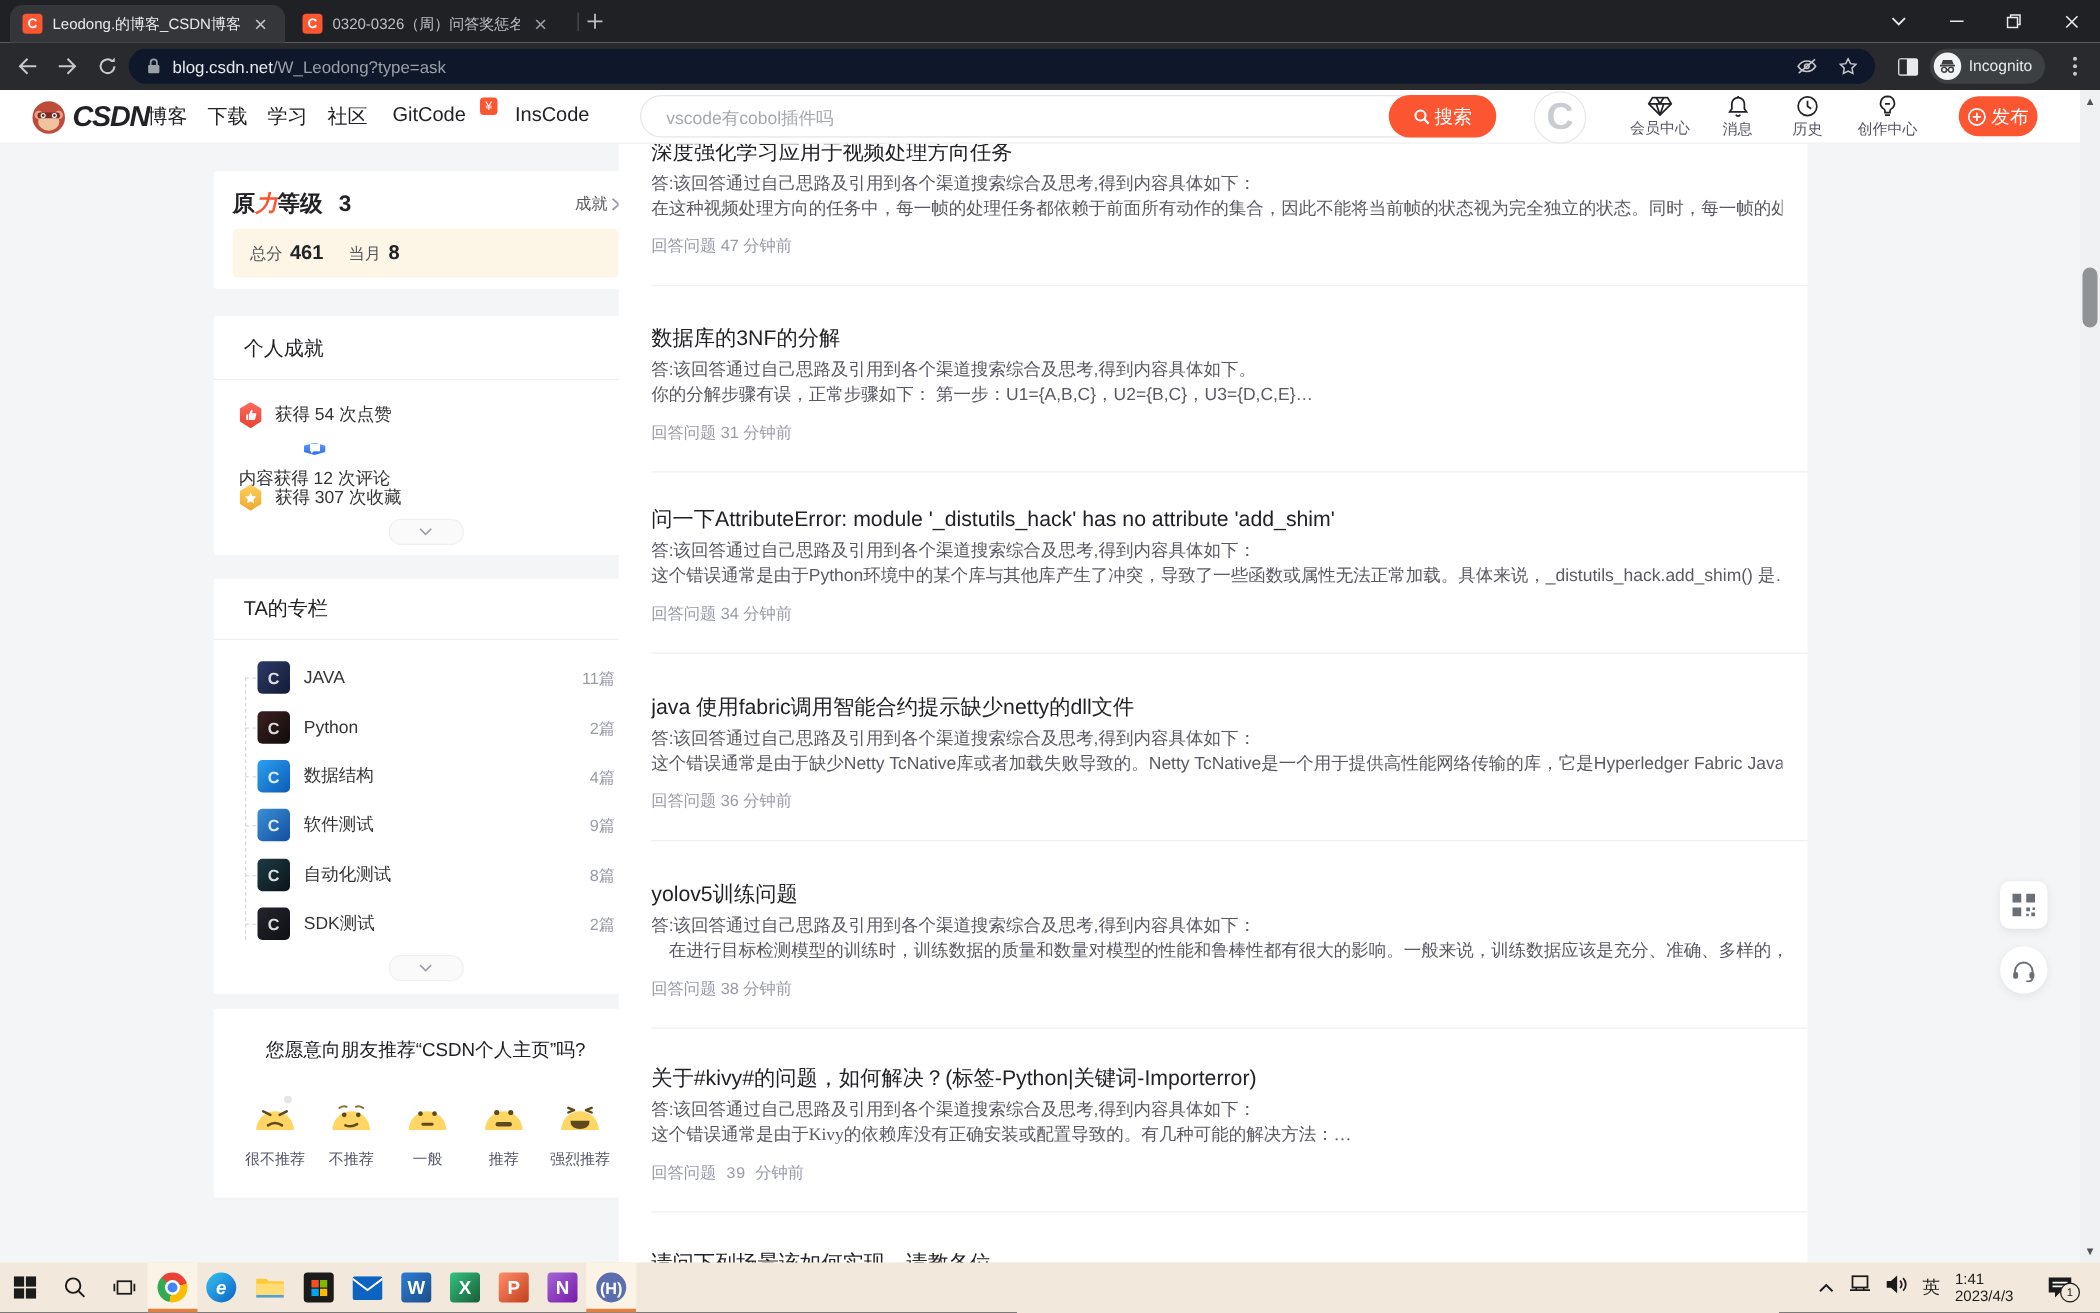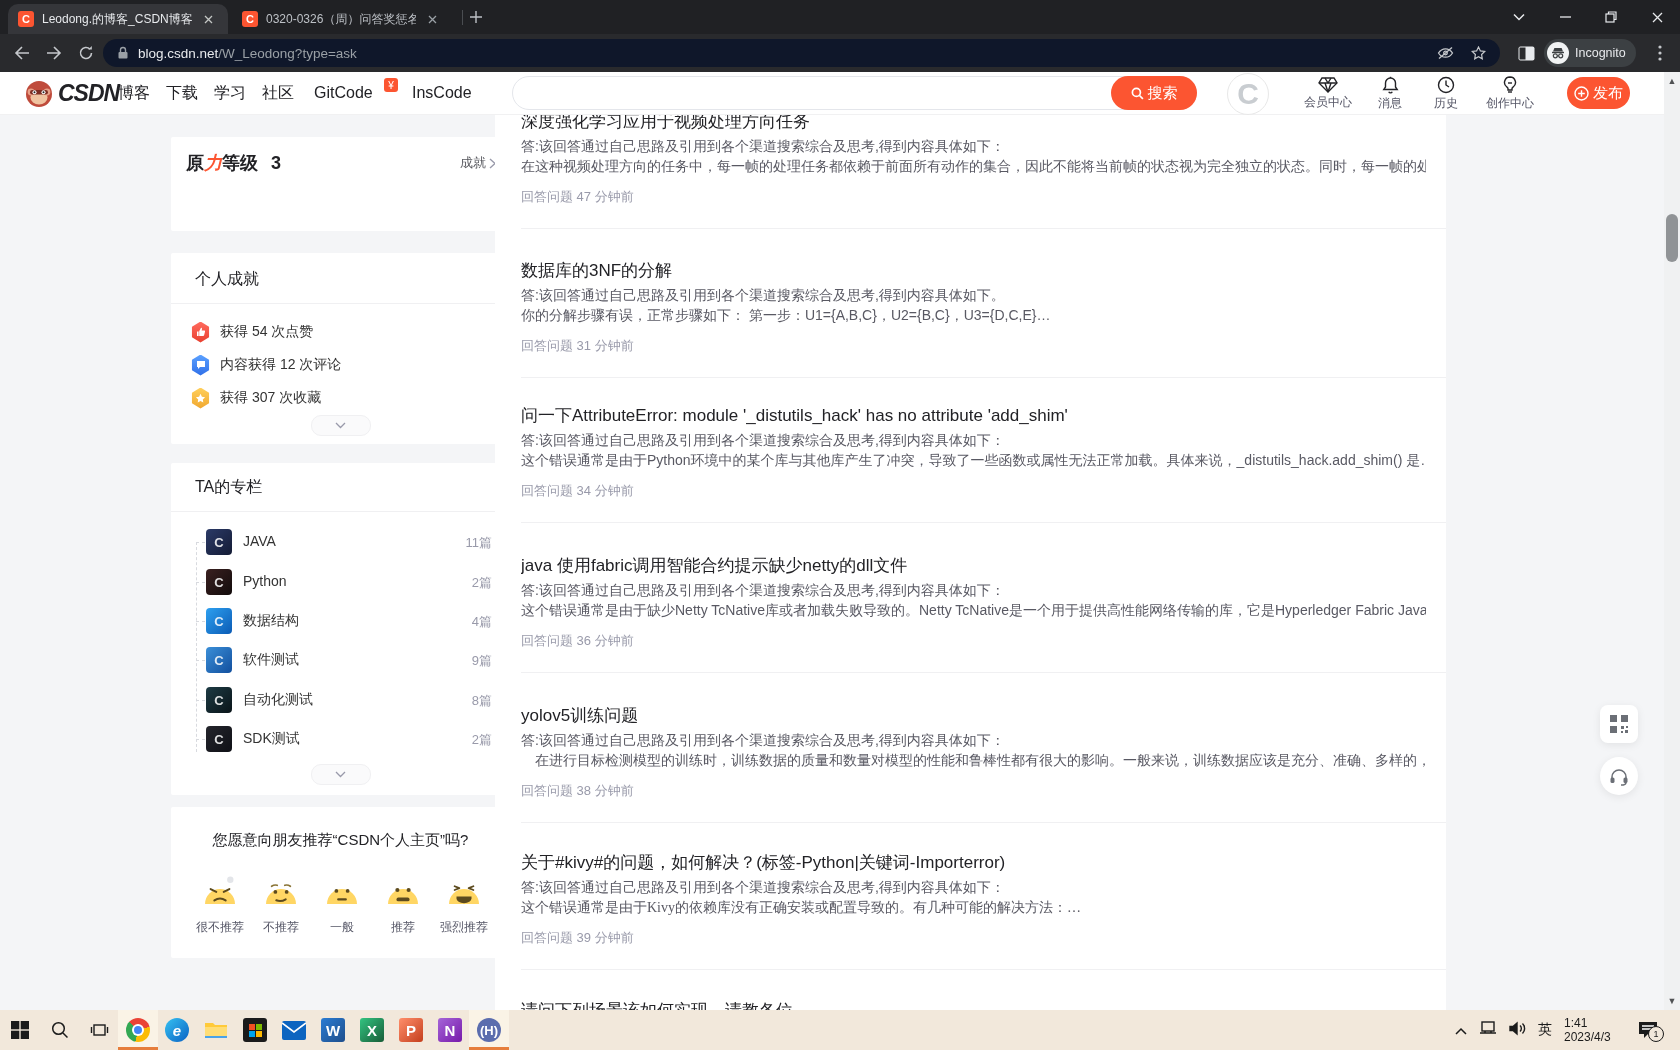--- a/index.html
+++ b/index.html
@@ -253,20 +253,21 @@
       </div>
     <div class="hnav" style="left:314px;">
         <span>GitCode</span>
       </div>
     <span class="gitbadge" style="left:384px;top:6px;">¥</span>
     <div class="hnav" style="left:412px;">
         <span>InsCode</span>
       </div>
 
     <div class="searchwrap">
+      <input type="text" placeholder="vscode有cobol插件吗" style="">
       <div class="searchbtn">
         <svg width="13" height="13" viewBox="0 0 13 13" fill="none" stroke="#fff" stroke-width="1.7">
             <circle cx="5.4" cy="5.4" r="4"></circle>
             <path d="M8.5 8.5l3.4 3.4"></path>
           </svg>
         <span>搜索</span>
       </div>
     </div>
 
     <div class="avatar">C</div>
@@ -316,34 +317,40 @@
       <span class="abs rank-title" style="left:15px;top:14px;">
         <span>原</span><span class="rank-li">力</span><span>等级</span>
         <span style="margin-left:8px;">3</span>
       </span>
       <span class="abs" style="right:14px;top:17px;font-size:13px;color:#55565c;display:flex;align-items:center;gap:3px;">
         <span>成就</span>
         <svg width="7" height="11" viewBox="0 0 7 11">
             <path d="M1 1l5 4.5L1 10" stroke="#999aaa" stroke-width="1.4" fill="none"></path>
           </svg>
       </span>
+      <div class="scorebox">
+        <span style="margin-left:14px;">总分</span>
+        <b>461</b>
+        <span style="margin-left:14px;">当月</span>
+        <b>8</b>
+      </div>
     </div>
 
     <div class="card" style="left:171px;top:138px;width:339px;height:191px;">
       <span class="cardtitle" style="top:16px;">个人成就</span>
       <div class="divline" style="left:0;top:50px;width:339px;"></div>
       <div class="achrow" style="top:68px;">
         <span class="hex red">
           <svg width="10" height="10" viewBox="0 0 10 10" fill="#fff">
               <path d="M1 4.5h1.6V9H1zM3.2 9V4.3L5 .8c.8 0 1.2.6 1 1.4L5.6 3.6h2.6c.6 0 1 .5.8 1.1l-.9 3.5c-.1.5-.5.8-1 .8z"></path>
             </svg>
         </span>
         <span>获得 54 次点赞</span>
       </div>
-      <div class="achrow" style="top:101px;">
+      <div class="achrow" style="top:101px;flex-direction:column;">
         <span class="hex blue">
           <svg width="10" height="10" viewBox="0 0 10 10" fill="#fff">
               <path d="M1 1h8v6H4L2 9V7H1z"></path>
             </svg>
         </span>
         <span>内容获得 12 次评论</span>
       </div>
       <div class="achrow" style="top:134px;">
         <span class="hex gold">
           <svg width="11" height="11" viewBox="0 0 11 11" fill="#fff">
@@ -497,21 +504,21 @@
         <div class="qa-line" style="top:617px;">答:该回答通过自己思路及引用到各个渠道搜索综合及思考,得到内容具体如下：</div>
         <div class="qa-line" style="top:637px;">　在进行目标检测模型的训练时，训练数据的质量和数量对模型的性能和鲁棒性都有很大的影响。一般来说，训练数据应该是充分、准确、多样的，…</div>
         <div class="qa-meta" style="top:667px;">回答问题 38 分钟前</div>
         <div class="qa-div" style="top:707px;"></div>
       </div>
 
       <div>
         <div class="qa-title" style="top:736px;">关于#kivy#的问题，如何解决？(标签-Python|关键词-Importerror)</div>
         <div class="qa-line" style="top:764px;">答:该回答通过自己思路及引用到各个渠道搜索综合及思考,得到内容具体如下：</div>
         <div class="qa-line" style="top:784px;font-family:Liberation Serif, serif;">这个错误通常是由于Kivy的依赖库没有正确安装或配置导致的。有几种可能的解决方法：…</div>
-        <div class="qa-meta" style="top:814px;">回答问题 39 分钟前</div>
+        <div class="qa-meta" style="top:814px;font-family:Liberation Mono, monospace;">回答问题 39 分钟前</div>
         <div class="qa-div" style="top:854px;"></div>
       </div>
 
       <div>
         <div class="qa-title" style="top:884px;">请问下列场景该如何实现，请教各位</div>
       </div>
     </div>
 
     <div class="floatbtn" style="top:590px;">
       <svg width="20" height="20" viewBox="0 0 20 20" fill="#6b6f76">

